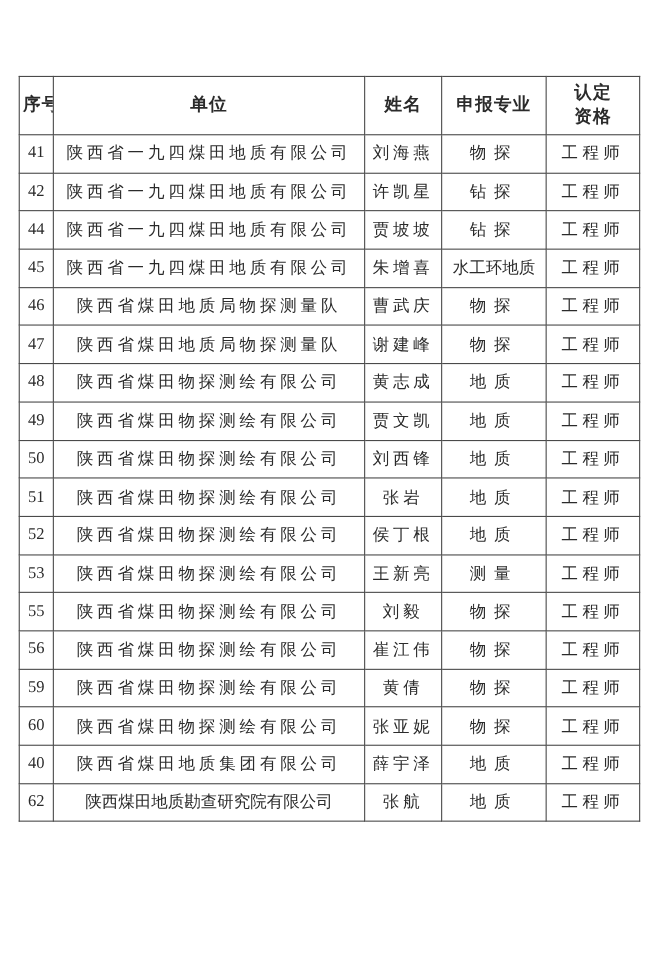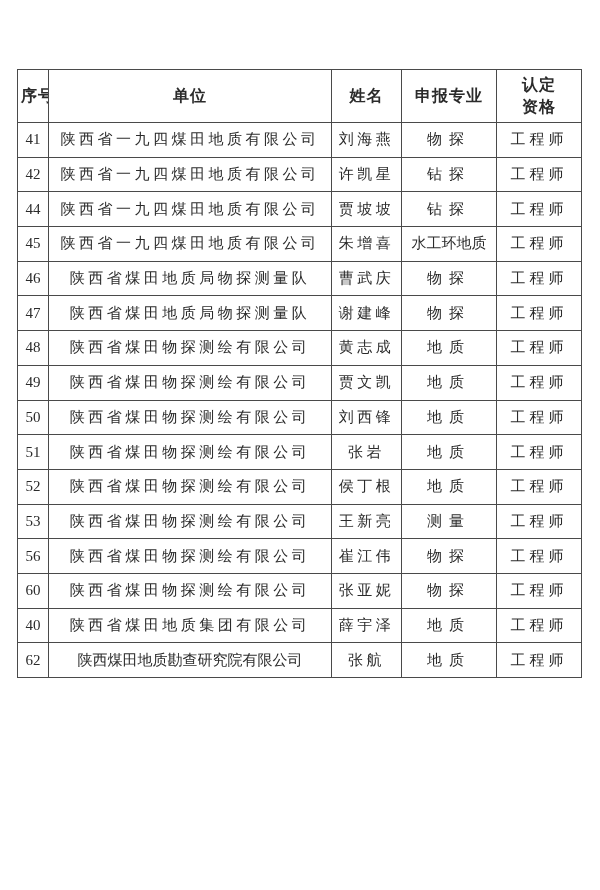--- a/index.html
+++ b/index.html
@@ -155,23 +155,37 @@
     <td class="cell-qual">工程师</td>
   </tr>
         <tr>
     <td class="cell-no">53</td>
     <td class="cell-unit">陕西省煤田物探测绘有限公司</td>
     <td class="cell-name">王新亮</td>
     <td class="cell-spec">测量</td>
     <td class="cell-qual">工程师</td>
   </tr>
         <tr>
+    <td class="cell-no">55</td>
+    <td class="cell-unit">陕西省煤田物探测绘有限公司</td>
+    <td class="cell-name">刘毅</td>
+    <td class="cell-spec">物探</td>
+    <td class="cell-qual">工程师</td>
+  </tr>
+        <tr>
     <td class="cell-no">56</td>
     <td class="cell-unit">陕西省煤田物探测绘有限公司</td>
     <td class="cell-name">崔江伟</td>
+    <td class="cell-spec">物探</td>
+    <td class="cell-qual">工程师</td>
+  </tr>
+        <tr>
+    <td class="cell-no">59</td>
+    <td class="cell-unit">陕西省煤田物探测绘有限公司</td>
+    <td class="cell-name">黄倩</td>
     <td class="cell-spec">物探</td>
     <td class="cell-qual">工程师</td>
   </tr>
         <tr>
     <td class="cell-no">60</td>
     <td class="cell-unit">陕西省煤田物探测绘有限公司</td>
     <td class="cell-name">张亚妮</td>
     <td class="cell-spec">物探</td>
     <td class="cell-qual">工程师</td>
   </tr>

